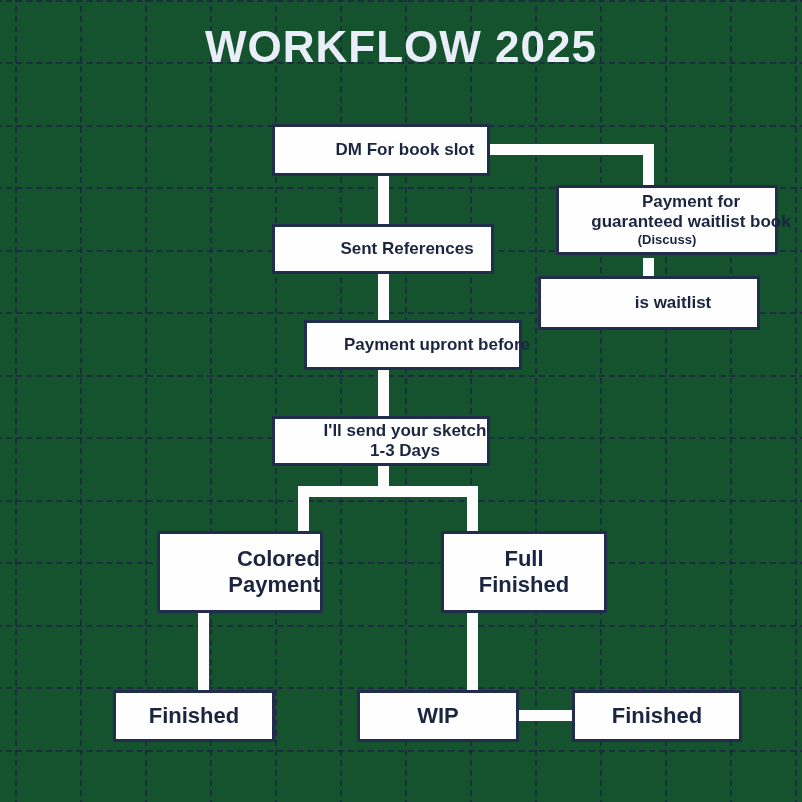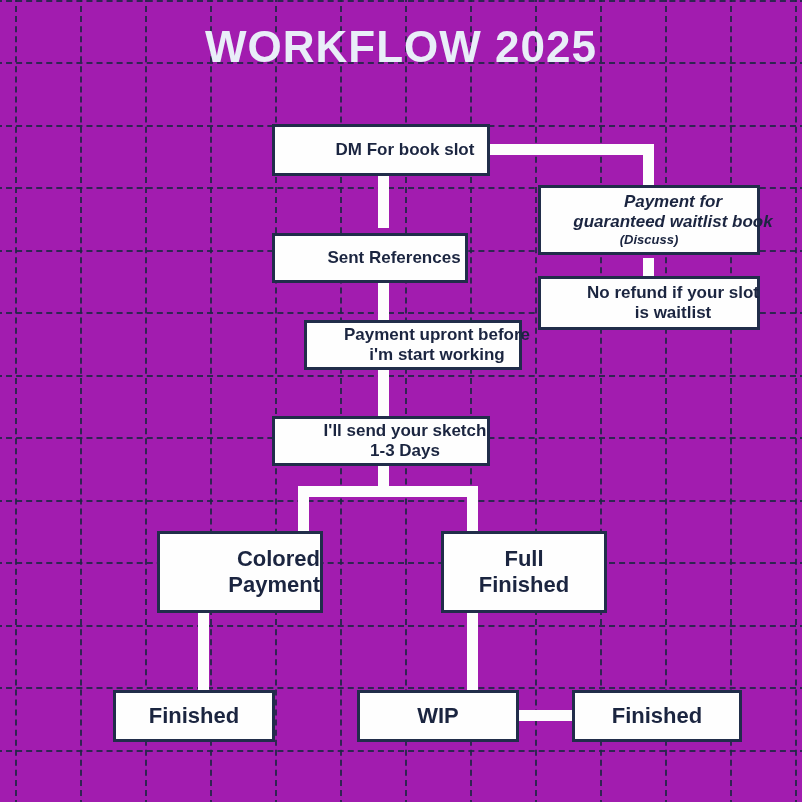--- a/index.html
+++ b/index.html
@@ -7,21 +7,21 @@
     padding: 0;
     background: #2e3c5c;
   }
   body {
     font-family: "Liberation Sans", "DejaVu Sans", sans-serif;
   }
   #canvas {
     position: relative;
     width: 802px;
     height: 802px;
-    background-color: #a21caf;
+    background-color: #14532d;
     overflow: hidden;
   }
   
   .grid-layer {
     position: absolute;
     inset: 0;
     pointer-events: none;
   }
   .grid-v, .grid-h {
     position: absolute;
@@ -138,38 +138,36 @@
   <div class="conn" style="left:198px; top:610px; width:11px; height:82px;"></div>
 
   <div class="conn" style="left:467px; top:610px; width:11px; height:82px;"></div>
 
   <div class="conn" style="left:512px; top:710px; width:65px; height:11px;"></div>
 
   <div class="box t-md" style="left:272px; top:124px; width:218px; height:52px;">
     <span class="line">DM For book slot</span>
   </div>
 
-  <div class="box" style="left:538px; top:185px; width:222px; height:70px;font-style:italic;">
+  <div class="box" style="left:556px; top:185px; width:222px; height:70px;">
     <span class="line t-md">Payment for</span>
     <span class="line t-md">guaranteed waitlist book</span>
     <span class="line t-xs">(Discuss)</span>
   </div>
 
   <div class="box" style="left:538px; top:276px; width:222px; height:54px;">
-    <span class="line t-md">No refund if your slot</span>
     <span class="line t-md">is waitlist</span>
   </div>
 
-  <div class="box t-md" style="left:272px; top:233px; width:196px; height:50px;">
+  <div class="box t-md" style="left:272px; top:224px; width:222px; height:50px;">
     <span class="line">Sent References</span>
   </div>
 
   <div class="box" style="left:272px; top:320px; width:218px; height:50px;margin-left:32px;">
     <span class="line t-md">Payment upront before</span>
-    <span class="line t-md">i'm start working</span>
   </div>
 
   <div class="box" style="left:272px; top:416px; width:218px; height:50px;">
     <span class="line t-md">I'll send your sketch</span>
     <span class="line t-md">1-3 Days</span>
   </div>
 
   <div class="box" style="left:157px; top:531px; width:166px; height:82px;align-items:flex-end;">
     <span class="line t-lg">Colored</span>
     <span class="line t-lg">Payment</span>

